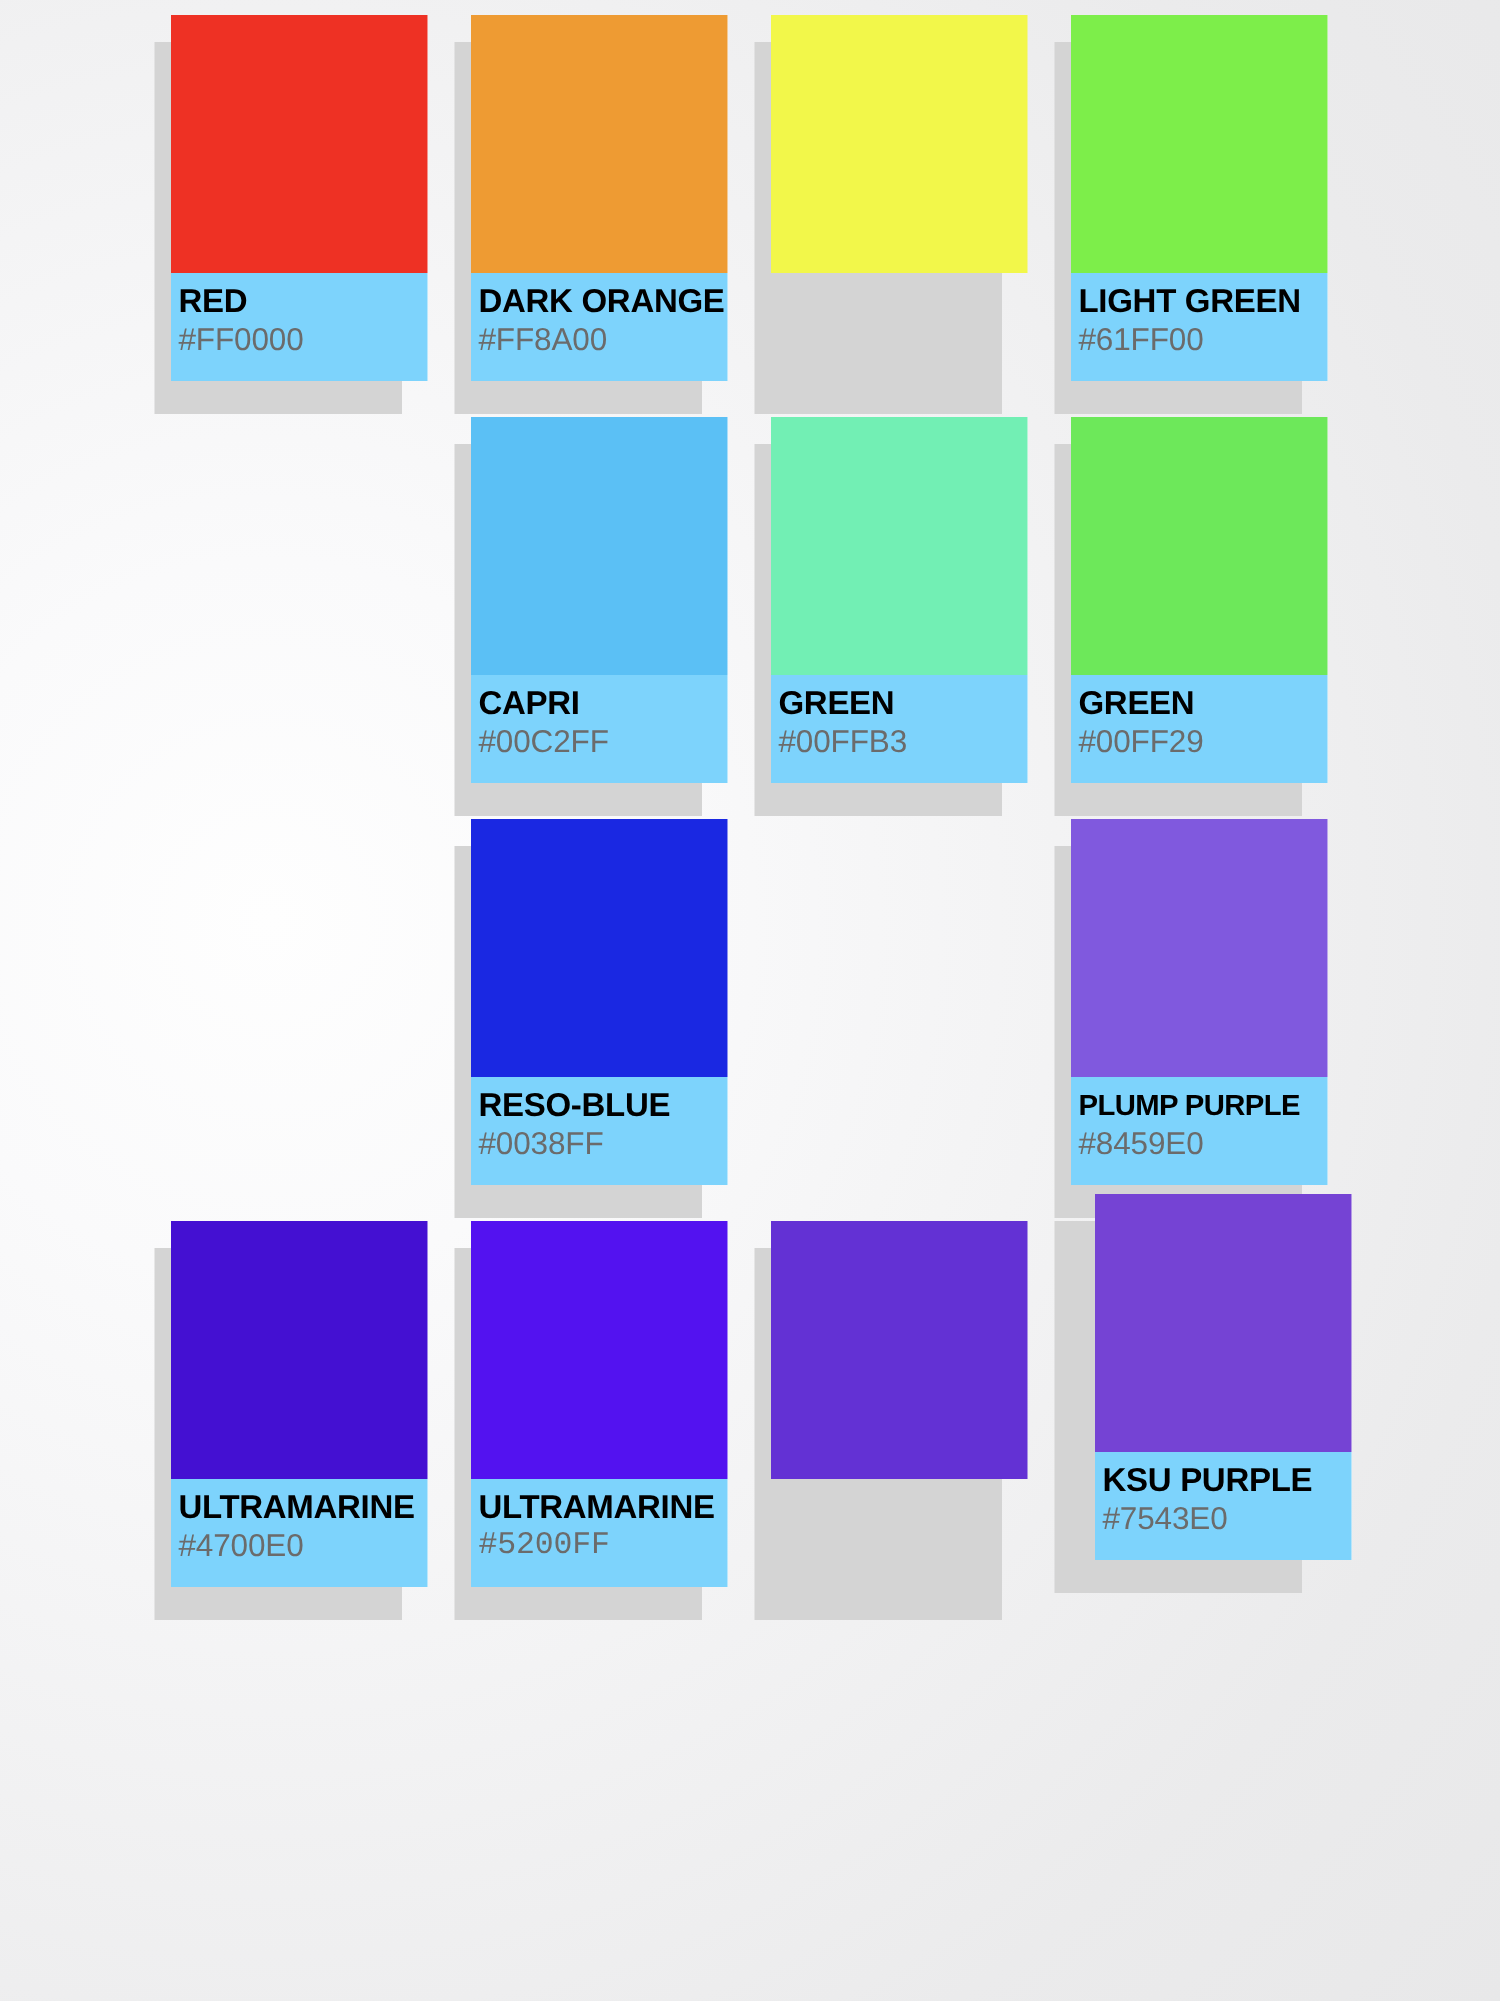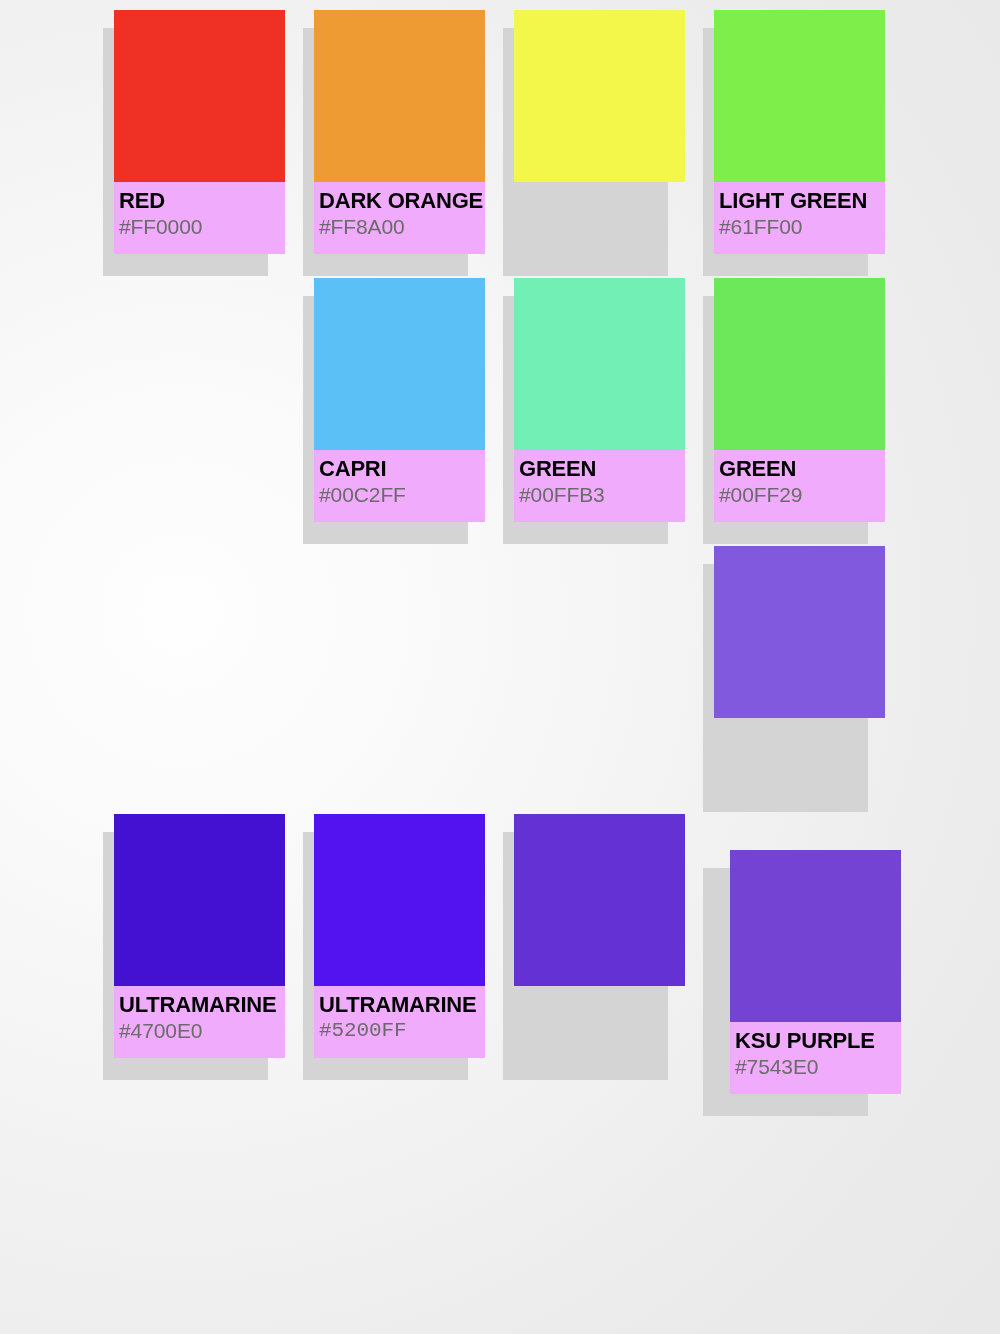--- a/index.html
+++ b/index.html
@@ -44,21 +44,21 @@
   }
 
   .color-chip {
     width: 171px;
     height: 172px;
     display: block;
   }
 
   .card-label {
     padding: 6px 0 14px 5px;
-    background: #f0abfc;
+    background: #7dd3fc;
   }
 
   .color-name {
     font-size: 22px;
     font-weight: bold;
     color: #000000;
     line-height: 26px;
     letter-spacing: -0.2px;
     white-space: nowrap;
     display: block;
@@ -142,24 +142,38 @@
     <div class="swatch-card" style="left: 714px; top: 278px;">
       <div class="card-shadow" style="background: rgb(212, 212, 212);"></div>
       <div class="card-body" style="background: rgb(255, 255, 255);">
         <div class="color-chip" style="background: rgb(109, 232, 90); height: 172px;"></div>
         <div class="card-label">
           <span class="color-name" style="color: rgb(0, 0, 0);">GREEN</span>
           <span class="color-hex" style="color: rgb(107, 107, 107);">#00FF29</span>
         </div>
       </div>
     </div>
+    <div class="swatch-card" style="left: 314px; top: 546px;">
+      <div class="card-shadow" style="background: rgb(212, 212, 212);"></div>
+      <div class="card-body" style="background: rgb(255, 255, 255);">
+        <div class="color-chip" style="background: rgb(26, 40, 226); height: 172px;"></div>
+        <div class="card-label">
+          <span class="color-name" style="color: rgb(0, 0, 0);">RESO-BLUE</span>
+          <span class="color-hex" style="color: rgb(107, 107, 107);">#0038FF</span>
+        </div>
+      </div>
+    </div>
     <div class="swatch-card" style="left: 714px; top: 546px;">
       <div class="card-shadow" style="background: rgb(212, 212, 212);"></div>
       <div class="card-body" style="background: rgb(255, 255, 255);">
         <div class="color-chip" style="background: rgb(128, 89, 222); height: 172px;"></div>
+        <div class="card-label">
+          <span class="color-name narrow" style="color: rgb(0, 0, 0);">PLUMP PURPLE</span>
+          <span class="color-hex" style="color: rgb(107, 107, 107);">#8459E0</span>
+        </div>
       </div>
     </div>
     <div class="swatch-card" style="left: 114px; top: 814px;">
       <div class="card-shadow" style="background: rgb(212, 212, 212);"></div>
       <div class="card-body" style="background: rgb(255, 255, 255);">
         <div class="color-chip" style="background: rgb(68, 16, 210); height: 172px;"></div>
         <div class="card-label">
           <span class="color-name" style="color: rgb(0, 0, 0);">ULTRAMARINE</span>
           <span class="color-hex" style="color: rgb(107, 107, 107);">#4700E0</span>
         </div>
@@ -174,21 +188,21 @@
           <span class="color-hex" style="color: rgb(107, 107, 107); font-family: Liberation Mono, monospace;">#5200FF</span>
         </div>
       </div>
     </div>
     <div class="swatch-card" style="left: 514px; top: 814px;">
       <div class="card-shadow" style="background: rgb(212, 212, 212);"></div>
       <div class="card-body" style="background: rgb(255, 255, 255);">
         <div class="color-chip" style="background: rgb(99, 49, 212); height: 172px;"></div>
       </div>
     </div>
-    <div class="swatch-card" style="left: 714px; top: 850px; padding-left: 16px;">
+    <div class="swatch-card" style="left: 714px; top: 796px; padding-left: 16px;">
       <div class="card-shadow" style="background: rgb(212, 212, 212);"></div>
       <div class="card-body" style="background: rgb(255, 255, 255);">
         <div class="color-chip" style="background: rgb(117, 67, 212); height: 172px;"></div>
         <div class="card-label">
           <span class="color-name" style="color: rgb(0, 0, 0);">KSU PURPLE</span>
           <span class="color-hex" style="color: rgb(107, 107, 107);">#7543E0</span>
         </div>
       </div>
     </div>
   </div>

